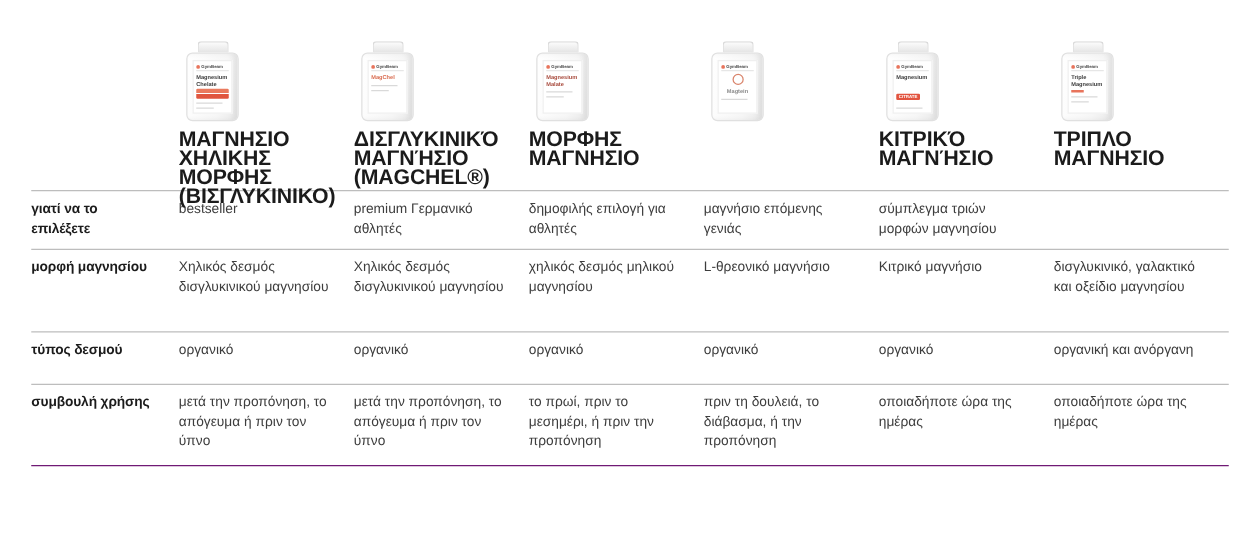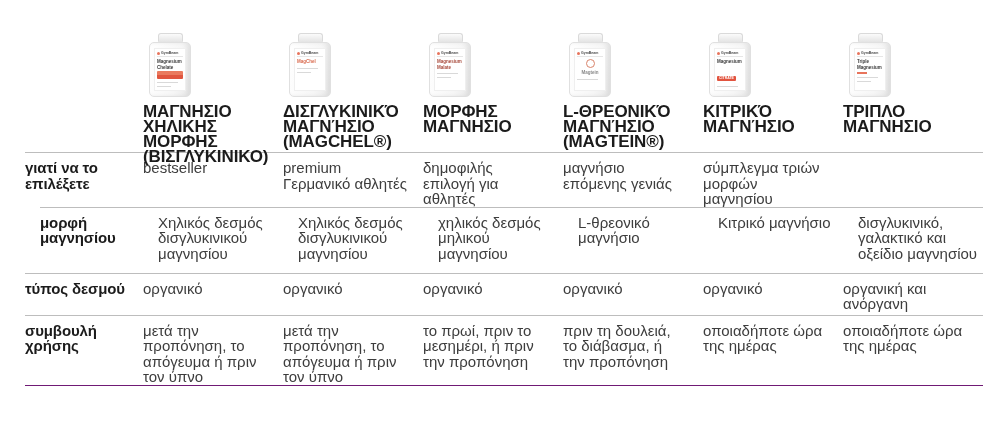--- a/index.html
+++ b/index.html
@@ -13,28 +13,28 @@
   .cmp-table { margin-left: 25px; width: 958px; }
   .grid-row {
     display: grid;
     grid-template-columns: 118px repeat(6, 140px);
     box-sizing: border-box;
   }
   .header-row { height: 152px; }
   .data-row { border-top: 1px solid #bdbdbd; }
   .data-row.last { border-bottom: 1px solid #701a75; }
   .r-why   { min-height: 47px; }
-  .r-form  { min-height: 66px; margin-left: 15px; }
+  .r-form  { min-height: 66px; }
   .r-bond  { min-height: 42px; }
   .r-usage { min-height: 66px; }
 
   .cell {
     box-sizing: border-box;
     padding: 7px 16px 0 0;
-    font-size: 15px;
+    font-size: 11px;
     line-height: 15.5px;
     color: #3d3d3d;
   }
   .rlabel { font-weight: 700; color: #1b1b1b; letter-spacing: -0.1px; }
 
   .pcol { position: relative; }
   .pname {
     margin-top: 7px;
     padding-right: 14px;
     font-weight: 700;
@@ -172,21 +172,20 @@
                 <span class="bdot"></span>
                 <span class="brand-txt">GymBeam</span>
               </div>
             <div class="brandline"></div>
             <div class="bcircle"></div>
             <div class="btitle t-center">Magtein</div>
             <div class="bline"></div>
           </div>
         </div>
       </div>
-      <div class="pname">L-ΘΡΕΟΝΙΚΌ ΜΑΓΝΉΣΙΟ (MAGTEIN®)</div>
     </div>
 
     <div class="pcol">
       <div class="bottle">
         <div class="cap"></div>
         <div class="bbody">
           <div class="blabel">
             <div class="brand">
                 <span class="bdot"></span>
                 <span class="brand-txt">GymBeam</span>

